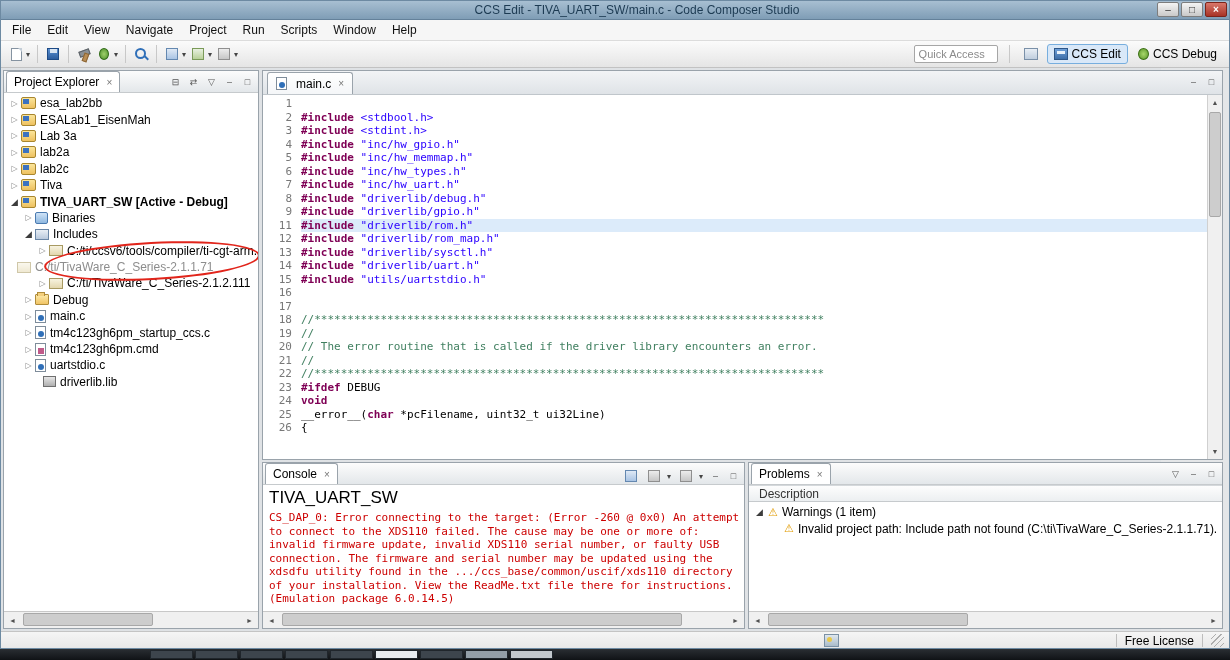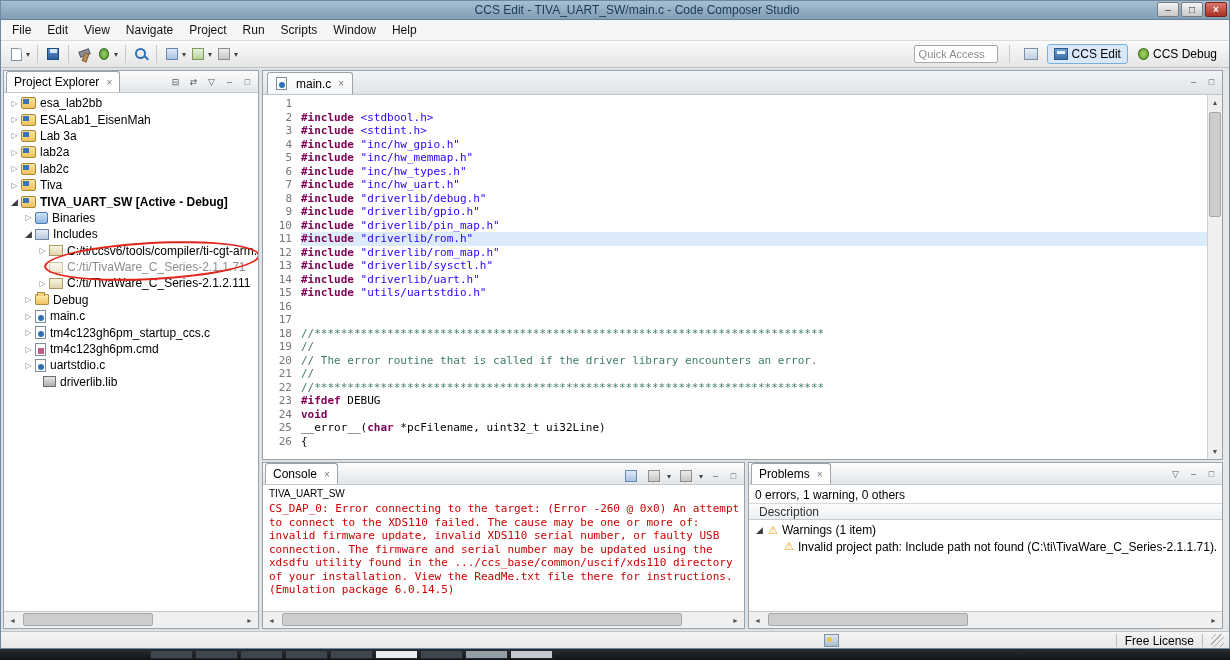--- a/index.html
+++ b/index.html
@@ -125,21 +125,21 @@
   .cline .ct{flex:1;white-space:pre;}
   .cline.hl .ct{background:#dcebfa;}
   .tk-d{color:#7f0055;font-weight:bold;}
   .tk-k{color:#7f0055;font-weight:bold;}
   .tk-s{color:#2a00ff;}
   .tk-c{color:#3f7f5f;}
   .tk-p{color:#000;}
 
   
   #console-content{flex:1;overflow:hidden;padding:3px 6px;background:#fff;}
-  #console-title{font-size:10px;color:#000;margin-bottom:3px;}
+  #console-title{font-size:17px;color:#000;margin-bottom:3px;}
   #console-lines{font-family:"DejaVu Sans Mono",monospace;font-size:11px;line-height:13.5px;color:#cc0000;white-space:pre;}
 
   
   .p-summary{height:18px;padding:3px 6px;flex:none;}
   .p-colhead{height:17px;flex:none;background:linear-gradient(#fdfdfd,#eceff1);
     border-top:1px solid #d4d8db;border-bottom:1px solid #c6cacd;padding:1px 10px;color:#333;}
   #problems-rows{flex:1;overflow:hidden;padding-top:2px;}
   .prow{height:16.5px;display:flex;align-items:center;white-space:nowrap;}
   .warn-glyph{color:#e09a00;font-size:11px;margin:0 4px 0 2px;flex:none;}
   .plabel{white-space:nowrap;}
@@ -312,21 +312,21 @@
         <div class="trow" style="padding-left: 18px;">
           <span class="tarrow exp">◢</span>
           <span class="ticon t-includes"></span>
           <span class="tlabel">Includes</span>
         </div>
         <div class="trow" style="padding-left: 32px;">
           <span class="tarrow">▷</span>
           <span class="ticon t-incpath"></span>
           <span class="tlabel">C:/ti/ccsv6/tools/compiler/ti-cgt-arm...</span>
         </div>
-        <div class="trow dimmed" style="padding-left: 32px;">
+        <div class="trow dimmed" style="">
           <span class="tarrow"></span>
           <span class="ticon t-incpath"></span>
           <span class="tlabel dim">C:/ti/TivaWare_C_Series-2.1.1.71</span>
         </div>
         <div class="trow" style="padding-left: 32px;">
           <span class="tarrow">▷</span>
           <span class="ticon t-incpath"></span>
           <span class="tlabel">C:/ti/TivaWare_C_Series-2.1.2.111</span>
         </div>
         <div class="trow" style="padding-left: 18px;">
@@ -386,21 +386,20 @@
       <div id="code-lines">
           <div class="cline"><span class="ln">1</span><span class="ct"></span></div>
           <div class="cline"><span class="ln">2</span><span class="ct"><span class="tk-d">#include</span><span class="tk-p"> </span><span class="tk-s">&lt;stdbool.h&gt;</span></span></div>
           <div class="cline"><span class="ln">3</span><span class="ct"><span class="tk-d">#include</span><span class="tk-p"> </span><span class="tk-s">&lt;stdint.h&gt;</span></span></div>
           <div class="cline"><span class="ln">4</span><span class="ct"><span class="tk-d">#include</span><span class="tk-p"> </span><span class="tk-s">"inc/hw_gpio.h"</span></span></div>
           <div class="cline"><span class="ln">5</span><span class="ct"><span class="tk-d">#include</span><span class="tk-p"> </span><span class="tk-s">"inc/hw_memmap.h"</span></span></div>
           <div class="cline"><span class="ln">6</span><span class="ct"><span class="tk-d">#include</span><span class="tk-p"> </span><span class="tk-s">"inc/hw_types.h"</span></span></div>
           <div class="cline"><span class="ln">7</span><span class="ct"><span class="tk-d">#include</span><span class="tk-p"> </span><span class="tk-s">"inc/hw_uart.h"</span></span></div>
           <div class="cline"><span class="ln">8</span><span class="ct"><span class="tk-d">#include</span><span class="tk-p"> </span><span class="tk-s">"driverlib/debug.h"</span></span></div>
           <div class="cline"><span class="ln">9</span><span class="ct"><span class="tk-d">#include</span><span class="tk-p"> </span><span class="tk-s">"driverlib/gpio.h"</span></span></div>
-          <div class="cline"><span class="ln">10</span><span class="ct"><span class="tk-d">#include</span><span class="tk-p"> </span><span class="tk-s">"driverlib/pin_map.h"</span></span></div>
           <div class="cline hl"><span class="ln">11</span><span class="ct"><span class="tk-d">#include</span><span class="tk-p"> </span><span class="tk-s">"driverlib/rom.h"</span></span></div>
           <div class="cline"><span class="ln">12</span><span class="ct"><span class="tk-d">#include</span><span class="tk-p"> </span><span class="tk-s">"driverlib/rom_map.h"</span></span></div>
           <div class="cline"><span class="ln">13</span><span class="ct"><span class="tk-d">#include</span><span class="tk-p"> </span><span class="tk-s">"driverlib/sysctl.h"</span></span></div>
           <div class="cline"><span class="ln">14</span><span class="ct"><span class="tk-d">#include</span><span class="tk-p"> </span><span class="tk-s">"driverlib/uart.h"</span></span></div>
           <div class="cline"><span class="ln">15</span><span class="ct"><span class="tk-d">#include</span><span class="tk-p"> </span><span class="tk-s">"utils/uartstdio.h"</span></span></div>
           <div class="cline"><span class="ln">16</span><span class="ct"></span></div>
           <div class="cline"><span class="ln">17</span><span class="ct"></span></div>
           <div class="cline"><span class="ln">18</span><span class="ct"><span class="tk-c">//*****************************************************************************</span></span></div>
           <div class="cline"><span class="ln">19</span><span class="ct"><span class="tk-c">//</span></span></div>
           <div class="cline"><span class="ln">20</span><span class="ct"><span class="tk-c">// The error routine that is called if the driver library encounters an error.</span></span></div>
@@ -461,21 +460,20 @@
       <div class="view-tab">
         <span>Problems</span>
         <span class="tab-close">×</span>
       </div>
       <div class="view-tools">
         <span class="vtool">▽</span>
         <span class="vtool">–</span>
         <span class="vtool">□</span>
       </div>
     </div>
-    <div class="p-summary">0 errors, 1 warning, 0 others</div>
     <div class="p-colhead">Description</div>
     <div id="problems-rows">
         <div class="prow" style="padding-left: 4px;">
           <span class="tarrow exp">◢</span>
           <span class="warn-glyph">⚠</span>
           <span class="plabel">Warnings (1 item)</span>
         </div>
         <div class="prow" style="padding-left: 20px;">
           <span class="tarrow"></span>
           <span class="warn-glyph">⚠</span>

